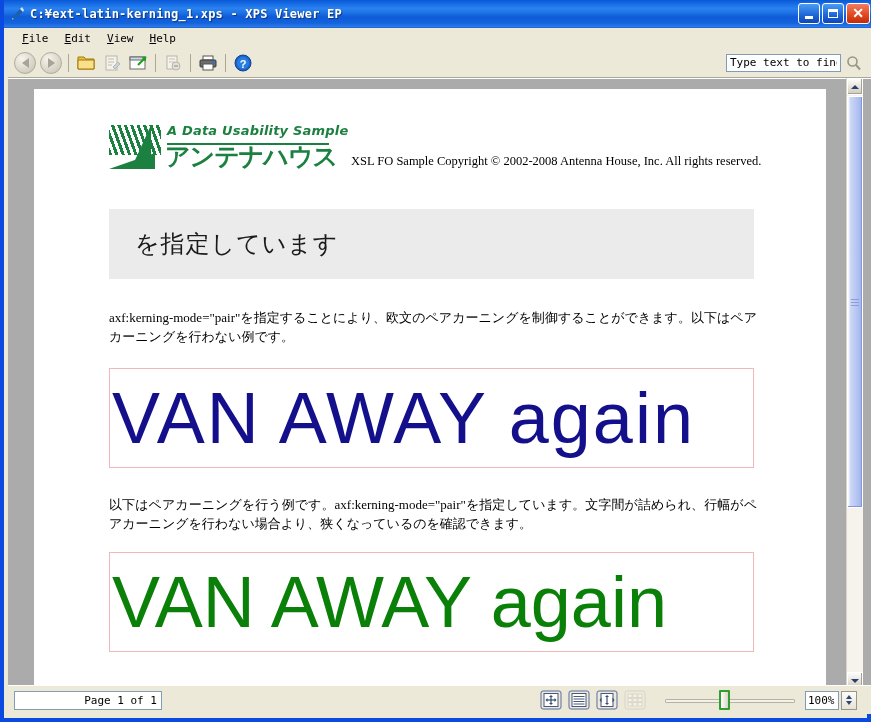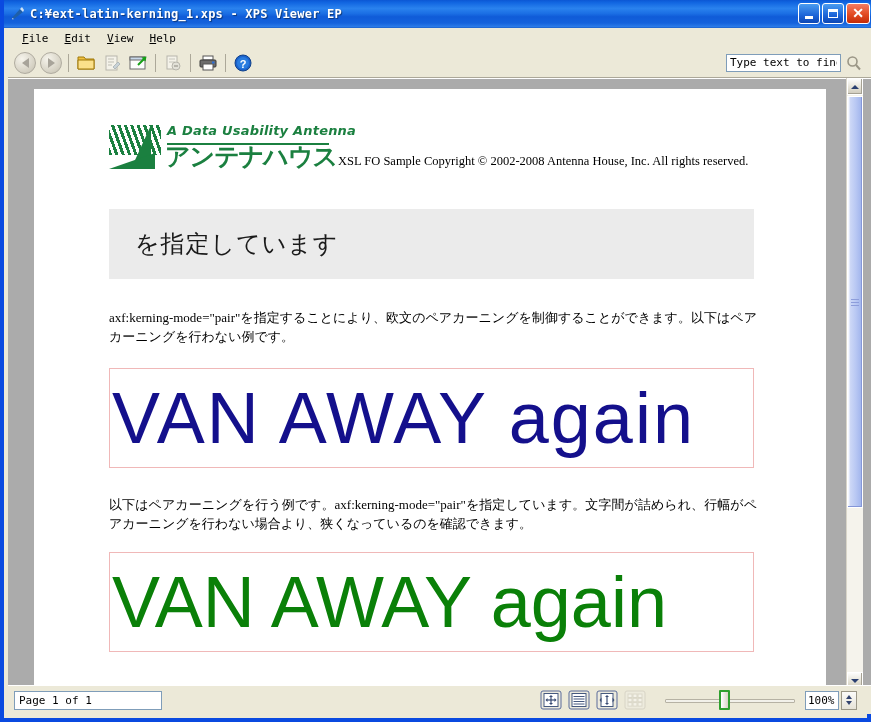--- a/index.html
+++ b/index.html
@@ -289,21 +289,21 @@
     white-space: nowrap;
     letter-spacing: -1px;
     line-height: 28px;
   }
   .copyright {
     font-family: "Liberation Serif", serif;
     font-size: 12.5px;
     color: #000;
     white-space: nowrap;
     padding-bottom: 2px;
-    margin-left: 7px;
+    margin-left: 20px;
   }
 
   .title-band {
     position: absolute;
     left: 75px;
     top: 120px;
     width: 645px;
     height: 70px;
     background: #ebebeb;
     display: flex;
@@ -428,20 +428,21 @@
     height: 19px;
     background: #ffffff;
     border: 1px solid #7f9db9;
     box-sizing: border-box;
     font-family: "DejaVu Sans Mono", monospace;
     font-size: 11px;
     color: #000;
     padding: 0 4px;
     line-height: 17px;
     outline: none;
+    text-align: right;
   }
   .status-right {
     position: absolute;
     right: 14px;
     display: flex;
     align-items: center;
     gap: 0;
   }
   .view-btn {
     width: 24px; height: 22px;
@@ -639,21 +640,21 @@
     </div>
 
     <div class="viewport">
       <div class="page">
 
         <div class="doc-header">
           <div class="logo">
             <div class="logo-hatch"></div>
             <div class="logo-tri"></div>
             <div class="logo-wedge"></div>
-            <div class="logo-tagline">A Data Usability Antenna</div>
+            <div class="logo-tagline">A Data Usability Sample</div>
             <div class="logo-underline"></div>
             <div class="logo-jp">アンテナハウス</div>
           </div>
           <div class="copyright">XSL FO Sample Copyright © 2002-2008 Antenna House, Inc. All rights reserved.</div>
         </div>
 
         <div class="title-band">
           <div class="title-band-text">を指定しています</div>
         </div>
 

